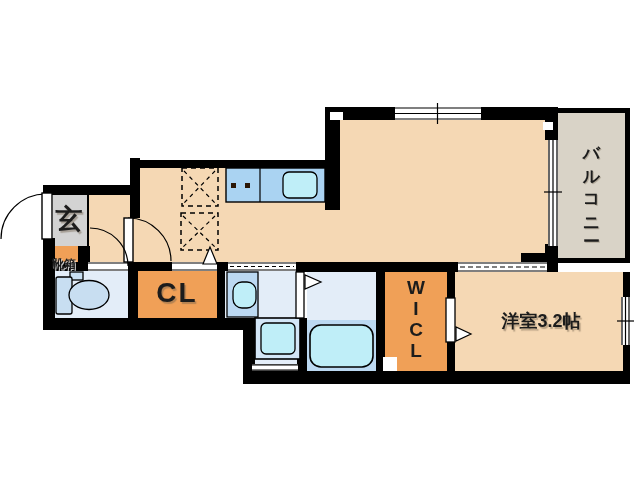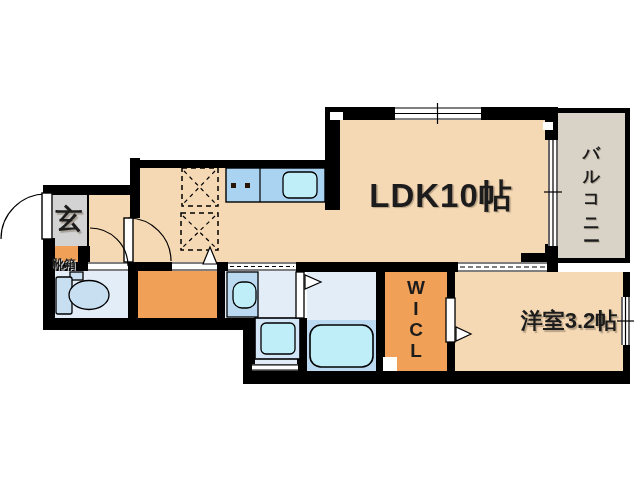--- a/index.html
+++ b/index.html
@@ -13,21 +13,21 @@
   .plan svg{position:absolute;left:0;top:0;}
   .lbl{
     position:absolute;
     transform:translate(-50%,-50%);
     color:#1c1c1c;
     white-space:nowrap;
     text-shadow:1.5px 1.5px 1px rgba(110,95,75,0.45);
     user-select:none;
   }
   .lbl-ldk{font-size:33px;font-weight:600;letter-spacing:1px;}
-  .lbl-west{font-size:22px;font-weight:600;margin-left:28px;}
+  .lbl-west{font-size:18px;font-weight:600;}
   .lbl-genkan{font-size:27px;font-weight:700;}
   .lbl-cl{font-size:28px;font-weight:600;letter-spacing:2px;}
   .lbl-shoebox{font-size:12px;font-weight:700;text-shadow:1px 1px 0 rgba(255,255,255,0.8);}
   .lbl-balcony{
     position:absolute;
     writing-mode:vertical-rl;
     font-size:17px;font-weight:600;
     letter-spacing:5px;color:#1c1c1c;
     text-shadow:1px 1px 0 rgba(110,95,75,0.35);
   }
@@ -207,24 +207,24 @@
       </g>
       <path d="M 90 228 A 38 38 0 0 1 128 266" fill="none" stroke="#000" stroke-width="1.2"></path>
       <rect x="296" y="272" width="8" height="46" fill="#ffffff" stroke="#000" stroke-width="1.3"></rect>
       <polygon points="305,275 305,289 321,282" fill="#ffffff" stroke="#000" stroke-width="1.2"></polygon>
       <polygon points="210,247 203,264 217,264" fill="#ffffff" stroke="#000" stroke-width="1.2"></polygon>
       <rect x="446" y="298" width="9" height="44" fill="#ffffff" stroke="#000" stroke-width="1.3"></rect>
       <polygon points="456,327 456,341 471,334" fill="#ffffff" stroke="#000" stroke-width="1.2"></polygon>
     </g>
   </svg>
 
-  <div class="lbl lbl-ldk" style="left:441px;top:196px;">LDK10帖</div>
   <div class="lbl lbl-west" style="left:541px;top:321px;">洋室3.2帖</div>
   <div class="lbl-balcony" style="left:580px;top:134px;">バルコニー</div>
   <div class="lbl lbl-genkan" style="left:69px;top:219px;">玄</div>
   <div class="lbl lbl-shoebox" style="left:64px;top:264px;">靴箱</div>
+  <div class="lbl lbl-cl" style="left:177px;top:293px;">CL</div>
   <div class="wicl" style="left:416px;top:277px;">
     <span>W</span>
     <span>I</span>
     <span>C</span>
     <span>L</span>
   </div>
 </div>
 
 </body></html>

